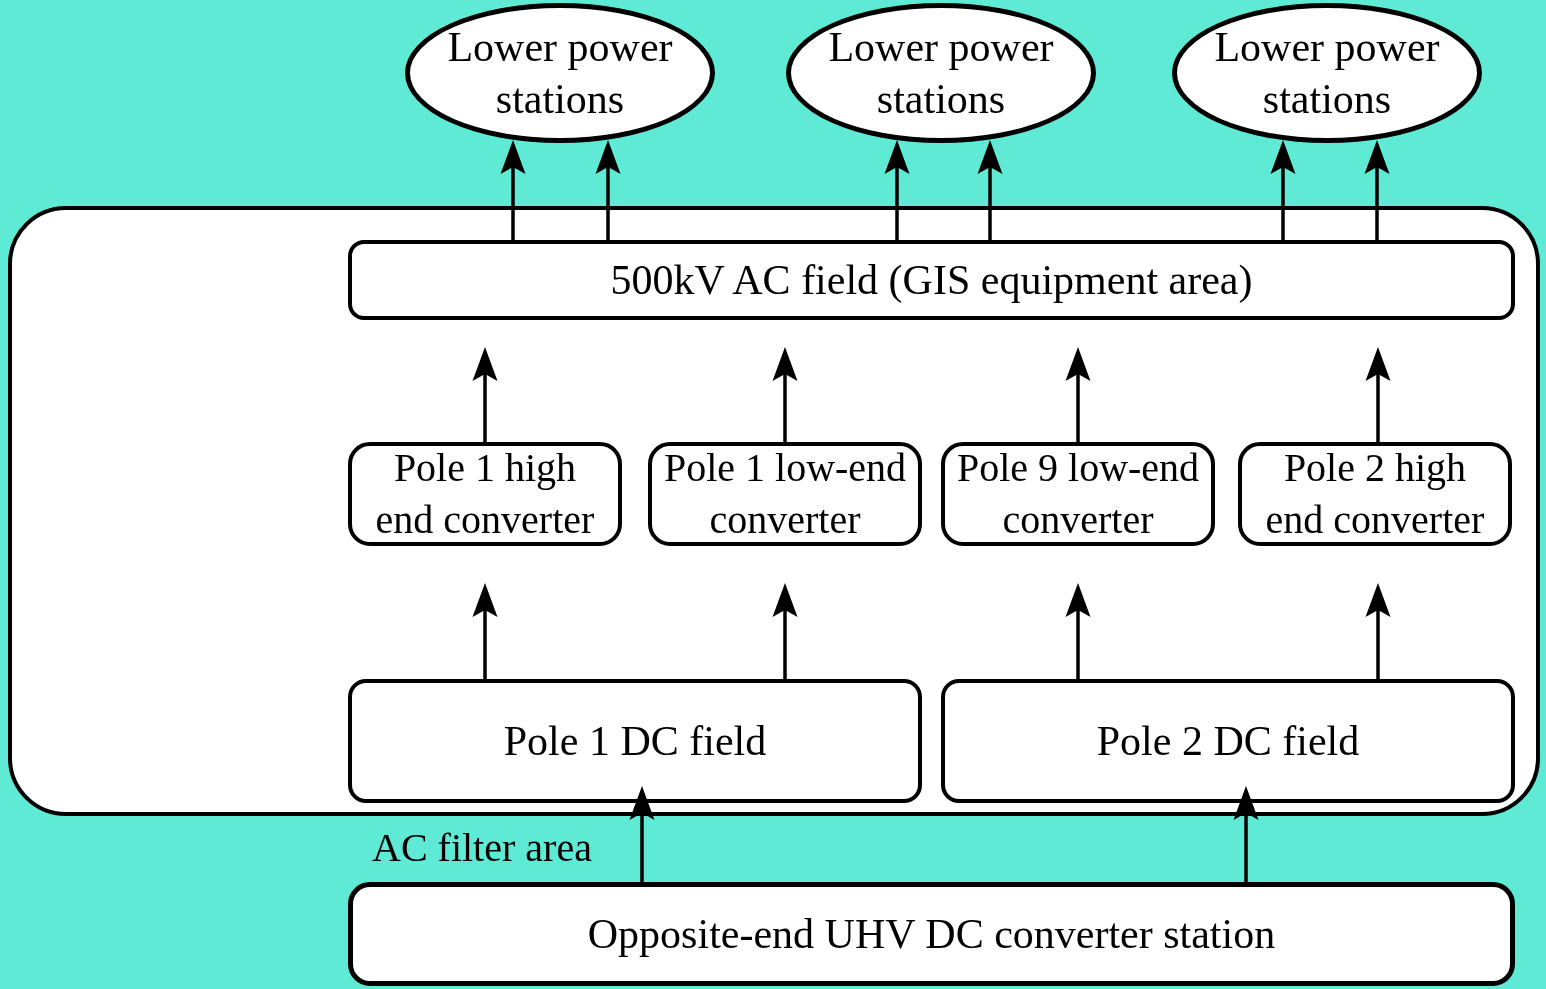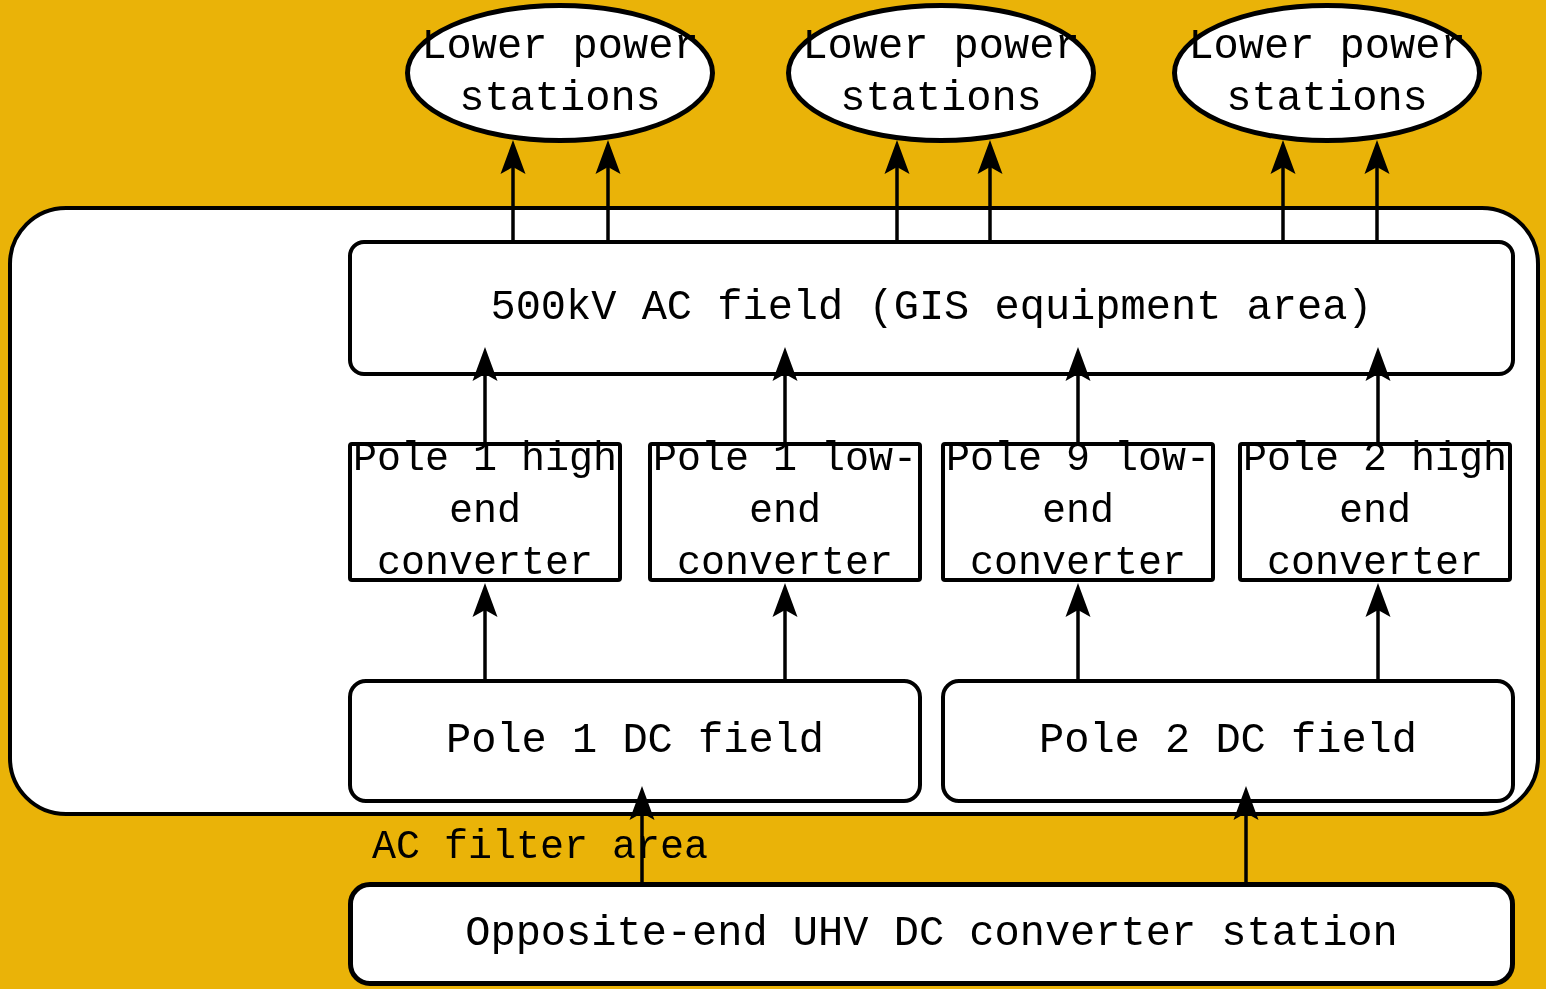--- a/index.html
+++ b/index.html
@@ -4,22 +4,22 @@
 <style>
   html, body {
     margin: 0;
     padding: 0;
     background: #ffffff;
   }
   .canvas {
     position: relative;
     width: 1546px;
     height: 989px;
-    background: #eab308;
-    font-family: Liberation Mono, monospace;
+    background: #5eead4;
+    font-family: Liberation Serif, serif;
     color: #000000;
     overflow: hidden;
   }
   .box {
     position: absolute;
     box-sizing: border-box;
     border: 4px solid #000000;
     background: #ffffff;
     display: flex;
     flex-direction: column;
@@ -40,27 +40,27 @@
   }
   .ellipse {
     border-radius: 50%;
     border-width: 5px;
   }
   .ellipse-1 { left: 405px; top: 3px;  width: 310px; height: 140px; }
   .ellipse-2 { left: 786px; top: 3px;  width: 310px; height: 140px; }
   .ellipse-3 { left: 1172px; top: 3px; width: 310px; height: 140px; }
   .ac-field {
     left: 348px; top: 240px;
-    width: 1167px; height: 136px;
+    width: 1167px; height: 80px;
     border-radius: 16px;
   }
   .converter {
     top: 442px;
-    width: 274px; height: 140px;
-    border-radius: 4px;
+    width: 274px; height: 104px;
+    border-radius: 22px;
   }
   .converter-1 { left: 348px; }
   .converter-2 { left: 648px; }
   .converter-3 { left: 941px; }
   .converter-4 { left: 1238px; }
   .dc-field {
     top: 679px;
     width: 574px; height: 124px;
     border-radius: 18px;
   }

